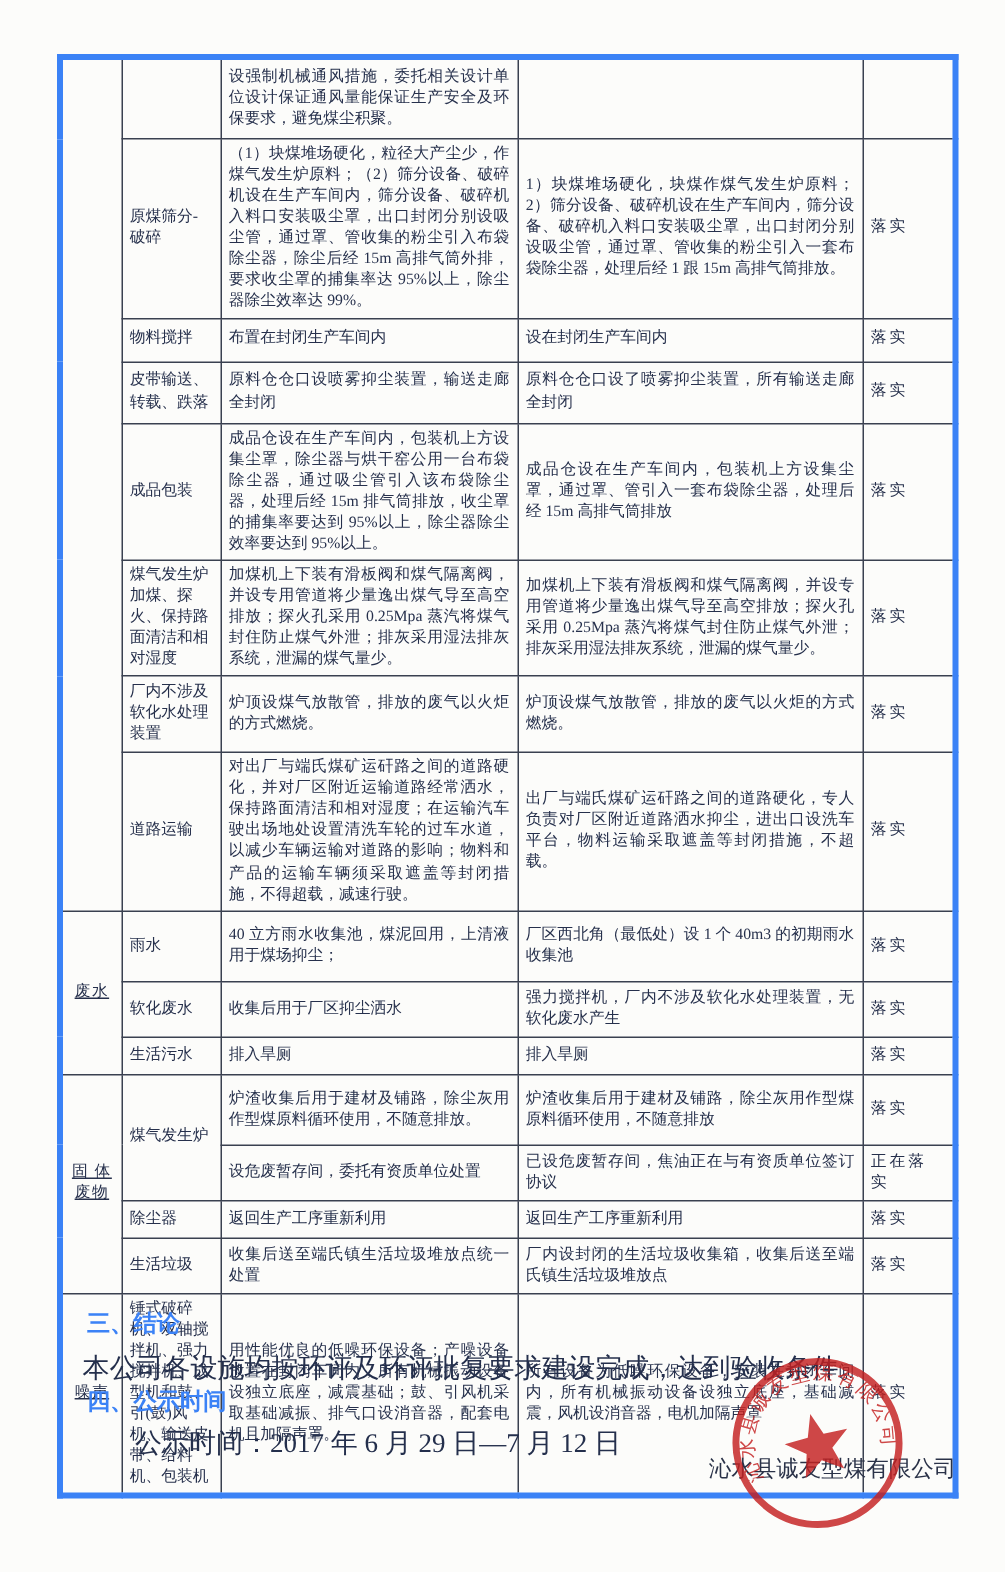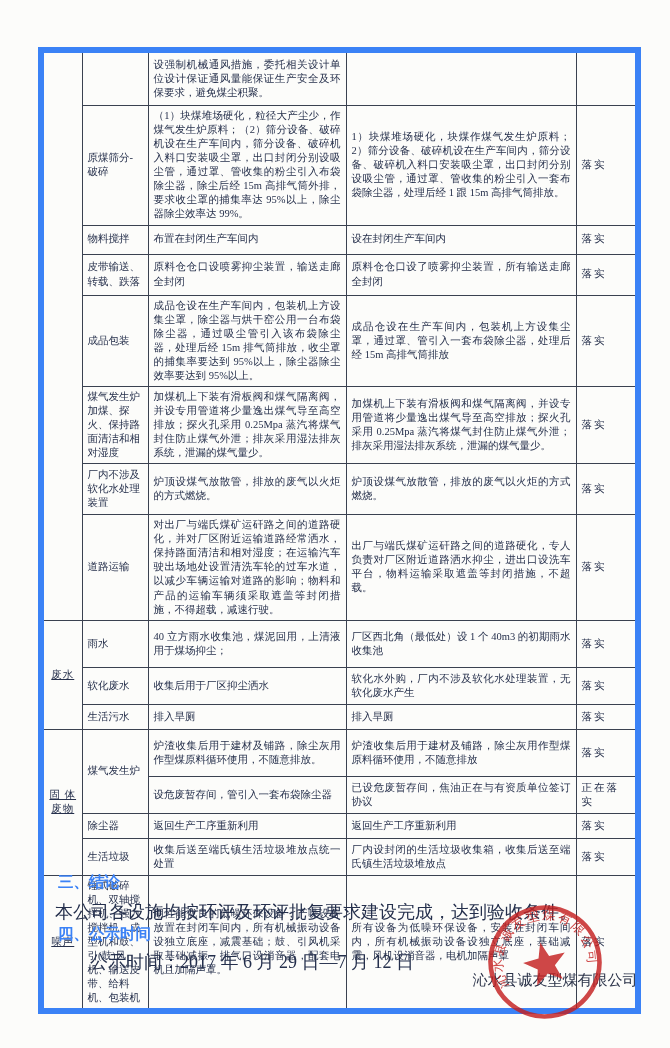--- a/index.html
+++ b/index.html
@@ -3,23 +3,23 @@
 <meta charset="utf-8">
 <style>
   html,body { margin:0; padding:0; background:#dddbd6; }
   .page {
     position:relative; width:670px; height:1048px; margin:0 auto;
     background:#fcfcfa; overflow:hidden;
     font-family:"Liberation Serif","DejaVu Serif",serif;
     color:#26304c;
   }
   table.compliance {
-    position:absolute; left:38px; top:47px; width:597px;
+    position:absolute; left:38px; top:36px; width:597px;
     border-collapse:collapse; table-layout:fixed;
-    border:6px solid #3b82f6;
+    border:4px solid #3b82f6;
   }
   table.compliance td {
     border:1px solid #3a4150;
     padding:3px 5px;
     font-size:10.5px; line-height:1.34;
     vertical-align:middle;
     word-break:break-all;
   }
   td.cat { text-align:center; font-size:11.5px; padding:2px 3px; letter-spacing:1px;text-decoration:underline; }
   td.item { font-size:11px; padding:3px 4px; }
@@ -104,38 +104,38 @@
       <tr>
         <td class="cat" rowspan="3">废水</td>
         <td class="item" style="height:40px">雨水</td>
         <td class="req">40 立方雨水收集池，煤泥回用，上清液用于煤场抑尘；</td>
         <td class="act">厂区西北角（最低处）设 1 个 40m3 的初期雨水收集池</td>
         <td class="status">落实</td>
       </tr>
       <tr>
         <td class="item" style="height:30px">软化废水</td>
         <td class="req">收集后用于厂区抑尘洒水</td>
-        <td class="act">软化水外购，厂内不涉及软化水处理装置，无软化废水产生</td>
+        <td class="act">强力搅拌机，厂内不涉及软化水处理装置，无软化废水产生</td>
         <td class="status">落实</td>
       </tr>
       <tr>
         <td class="item" style="height:18px">生活污水</td>
         <td class="req">排入旱厕</td>
         <td class="act">排入旱厕</td>
         <td class="status">落实</td>
       </tr>
       <tr>
         <td class="cat" rowspan="4">固 体废物</td>
         <td class="item" rowspan="2">煤气发生炉</td>
         <td class="req" style="height:40px">炉渣收集后用于建材及铺路，除尘灰用作型煤原料循环使用，不随意排放。</td>
         <td class="act">炉渣收集后用于建材及铺路，除尘灰用作型煤原料循环使用，不随意排放</td>
         <td class="status">落实</td>
       </tr>
       <tr>
-        <td class="req" style="height:30px">设危废暂存间，管引入一套布袋除尘器</td>
+        <td class="req" style="height:30px">设危废暂存间，委托有资质单位处置</td>
         <td class="act">已设危废暂存间，焦油正在与有资质单位签订协议</td>
         <td class="status">正在落实</td>
       </tr>
       <tr>
         <td class="item" style="height:18px">除尘器</td>
         <td class="req">返回生产工序重新利用</td>
         <td class="act">返回生产工序重新利用</td>
         <td class="status">落实</td>
       </tr>
       <tr>

